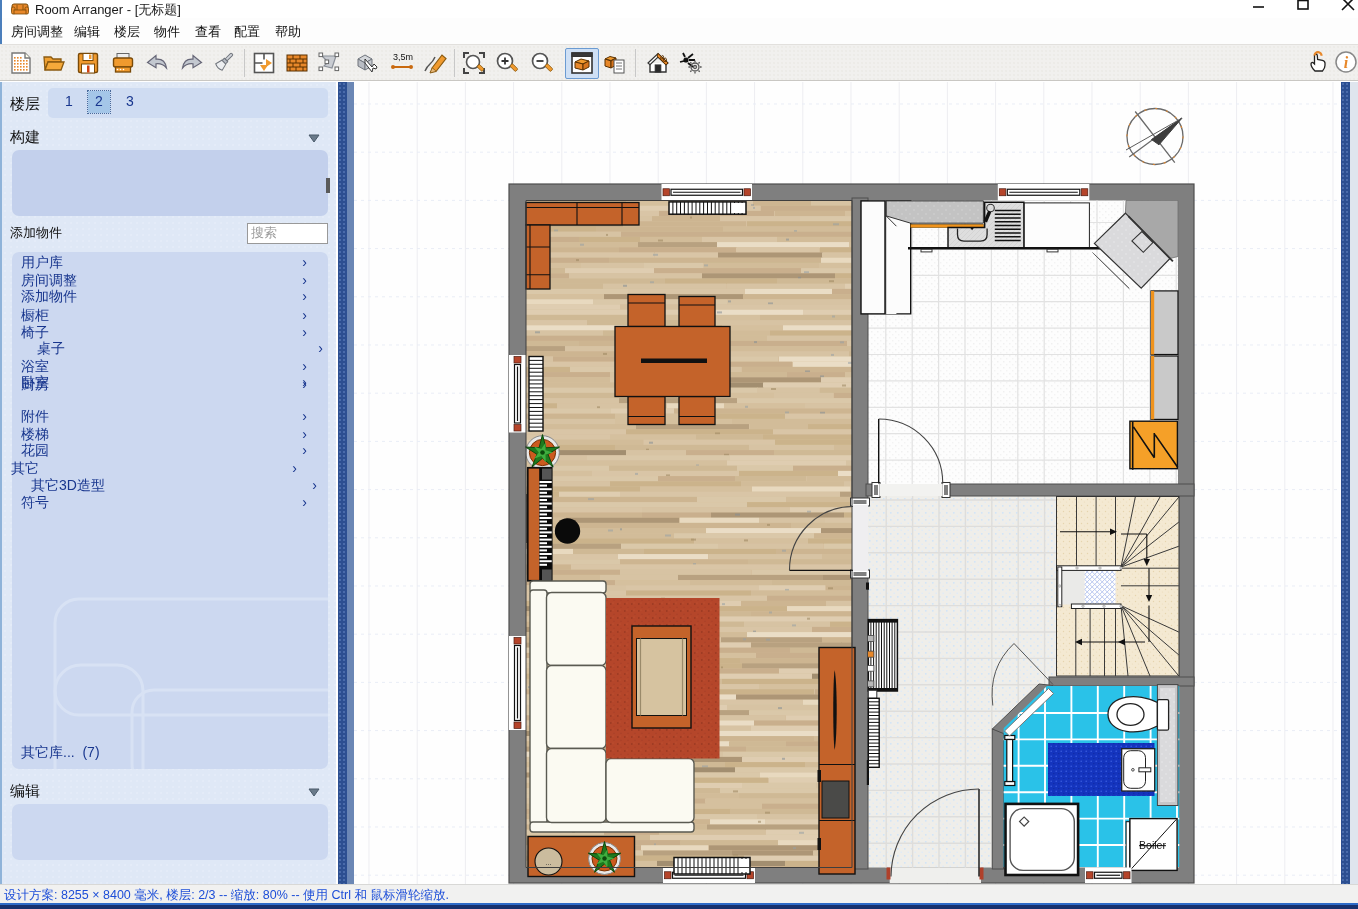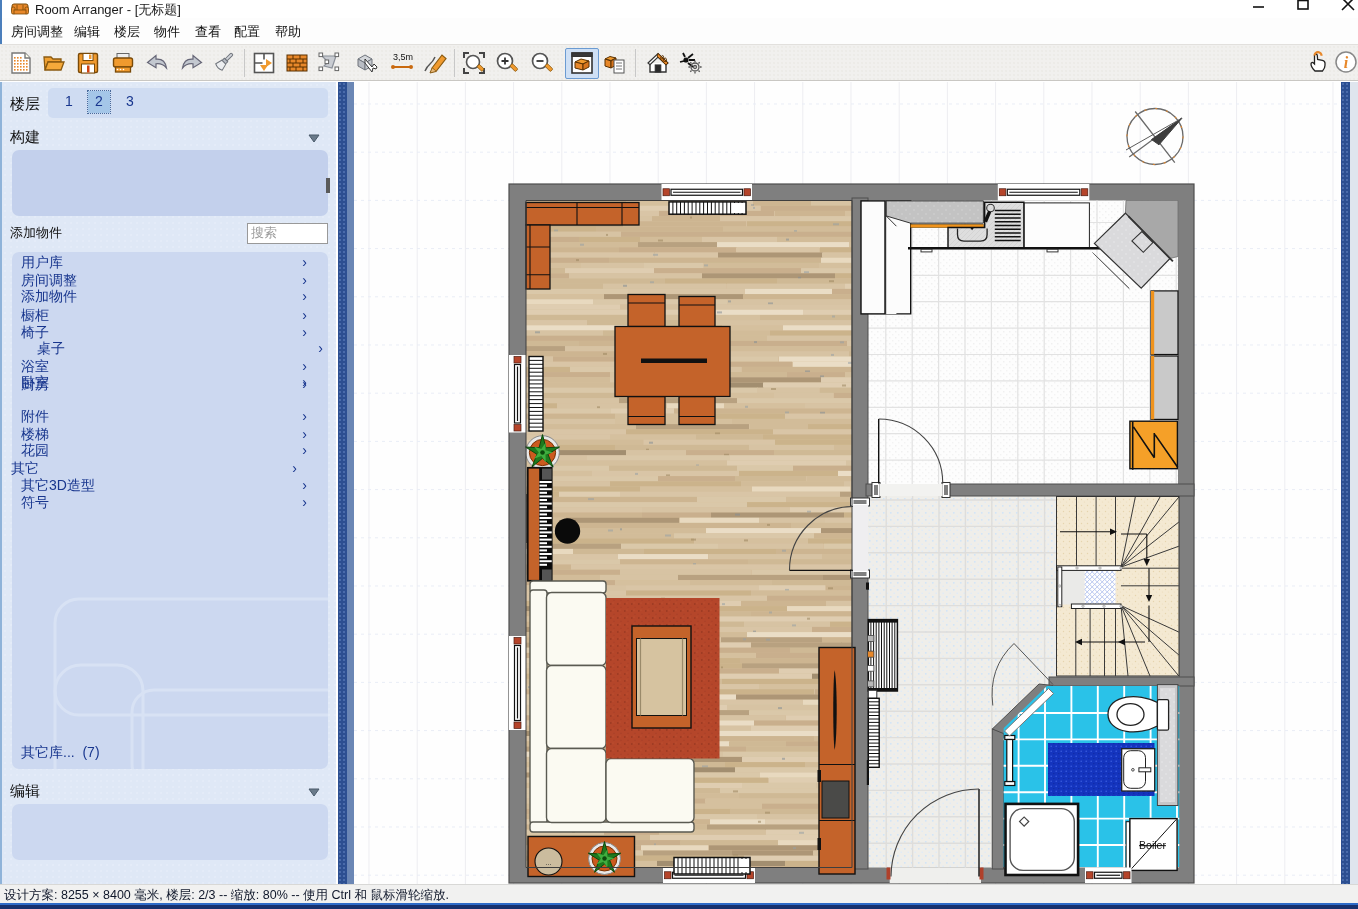--- a/index.html
+++ b/index.html
@@ -239,21 +239,21 @@
       <div style="position:absolute;left:19px;top:225px;width:298px;height:17px"><span>橱柜</span><span style="position:absolute;right:12px;top:0">›</span></div>
       <div style="position:absolute;left:19px;top:242px;width:298px;height:17px"><span>椅子</span><span style="position:absolute;right:12px;top:0">›</span></div>
       <div style="position:absolute;left:35px;top:258px;width:298px;height:17px"><span>桌子</span><span style="position:absolute;right:12px;top:0">›</span></div>
       <div style="position:absolute;left:19px;top:276px;width:298px;height:17px"><span>浴室</span><span style="position:absolute;right:12px;top:0">›</span></div>
       <div style="position:absolute;left:19px;top:292px;width:298px;height:17px"><span>卧室</span><span style="position:absolute;right:12px;top:0">›</span></div>
       <div style="position:absolute;left:19px;top:294px;width:298px;height:17px"><span>厨房</span><span style="position:absolute;right:12px;top:0">›</span></div>
       <div style="position:absolute;left:19px;top:326px;width:298px;height:17px"><span>附件</span><span style="position:absolute;right:12px;top:0">›</span></div>
       <div style="position:absolute;left:19px;top:344px;width:298px;height:17px"><span>楼梯</span><span style="position:absolute;right:12px;top:0">›</span></div>
       <div style="position:absolute;left:19px;top:360px;width:298px;height:17px"><span>花园</span><span style="position:absolute;right:12px;top:0">›</span></div>
       <div style="position:absolute;left:9px;top:378px;width:298px;height:17px"><span>其它</span><span style="position:absolute;right:12px;top:0">›</span></div>
-      <div style="position:absolute;left:19px;top:395px;width:298px;height:17px"><span>其它3D造型</span><span style="position:absolute;right:12px;top:0">›</span></div>
+      <div style="position:absolute;left:29px;top:395px;width:298px;height:17px"><span>其它3D造型</span><span style="position:absolute;right:12px;top:0">›</span></div>
       <div style="position:absolute;left:19px;top:412px;width:298px;height:17px"><span>符号</span><span style="position:absolute;right:12px;top:0">›</span></div>
     <div style="position:absolute;left:19px;top:662px">其它库...&nbsp; (7)</div>
   </div>
   <div class="abs" style="left:8px;top:700px;font-size:15px;color:#111">编辑</div>
   <svg class="abs" style="left:306px;top:706px" width="12" height="9">
       <path d="M1 1h10L6 8z" fill="#6a7a8a" stroke="#4a5a6a"></path>
     </svg>
   <div class="abs" style="left:10px;top:722px;width:316px;height:56px;background:#ccd8f0;border-radius:7px"></div>
   <div class="abs" style="left:324px;top:96px;width:4px;height:15px;background:#5a5a5a"></div>
 </div>
@@ -1336,14 +1336,14 @@
     <rect x="1151" y="356" width="3.2" height="63.4" fill="#f0931c"></rect>
     <rect x="1129.9" y="421.2" width="47.5" height="47.5" fill="#f5a028" stroke="#111" stroke-width="1.4"></rect>
     <path d="M1132.7 421.5V469.7M1133.5 426.9L1154.3 457.7M1154.3 457.7V433.1M1155 434.6L1177.7 467.3" stroke="#111" stroke-width="1.6" fill="none"></path>
     <path d="M526 200.5H852V867.5H526Z" fill="none" stroke="#3e3e3e" stroke-width="1"></path>
 </svg>
 
 <div class="abs" style="left:1341px;top:82px;width:9px;height:802px;background:#2c4f91;background-image:radial-gradient(#4a6cab 0.8px, rgba(0,0,0,0) 1px);background-size:4px 4px"></div>
 <div class="abs" style="left:1350px;top:82px;width:8px;height:802px;background:#dfe5ee"></div>
 
 <div class="abs" style="left:0;top:884px;width:1358px;height:19px;background:#f1f1f0;border-top:1px solid #d8d8d6">
-  <div style="margin:2px 0 0 4px;font-size:12.5px;color:#0f172a">设计方案: 8255 × 8400 毫米, 楼层: 2/3 -- 缩放: 80% -- 使用 Ctrl 和 鼠标滑轮缩放.</div>
+  <div style="margin:2px 0 0 4px;font-size:12.5px;color:#1d4ed8">设计方案: 8255 × 8400 毫米, 楼层: 2/3 -- 缩放: 80% -- 使用 Ctrl 和 鼠标滑轮缩放.</div>
 </div>
 <div class="abs" style="left:0;top:903px;width:1358px;height:6px;background:linear-gradient(#2e6bc8 0 2px,#17316e 2px)"></div>
 </body></html>

